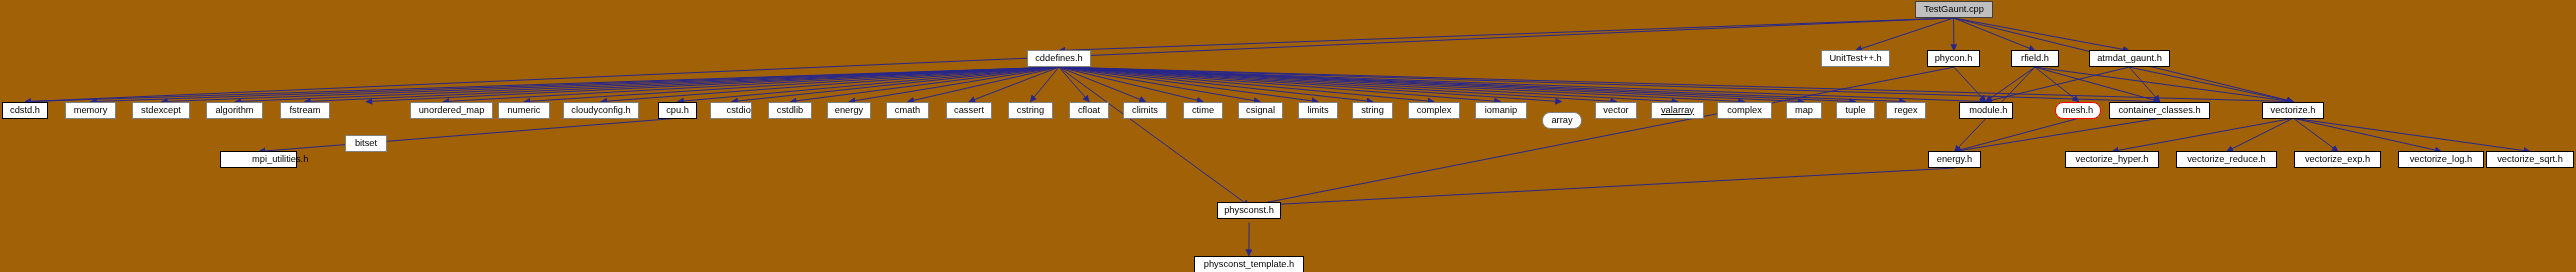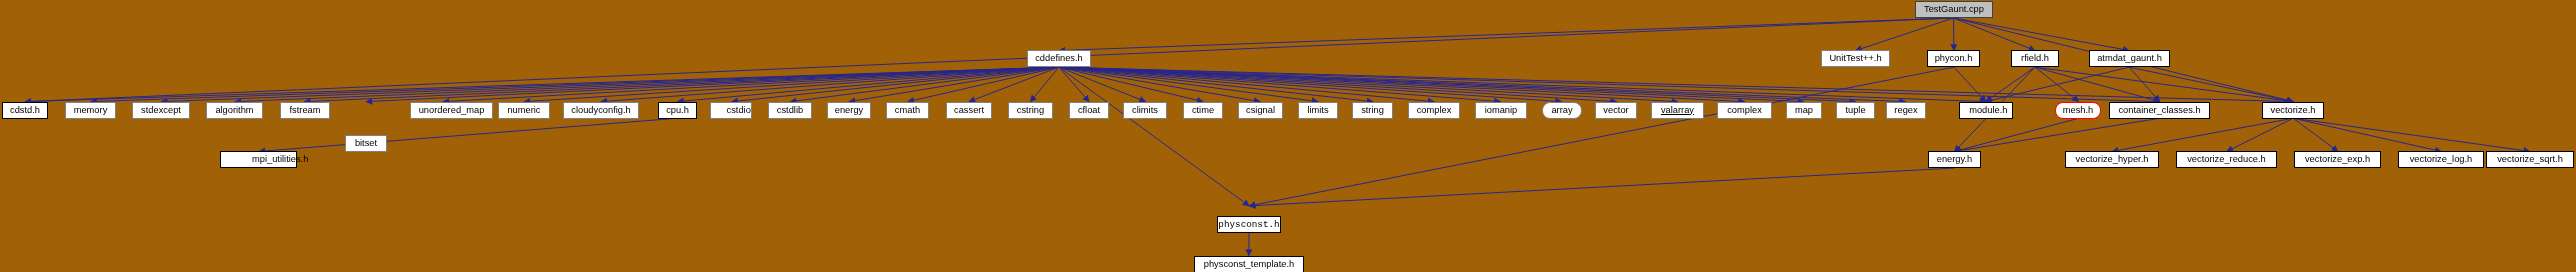--- a/index.html
+++ b/index.html
@@ -212,21 +212,21 @@
       </div>
       <div class="node" style="left: 1352px; top: 102px; width: 41px;">
         <span class="node-label">string</span>
       </div>
       <div class="node" style="left: 1408px; top: 102px; width: 52px;">
         <span class="node-label">complex</span>
       </div>
       <div class="node" style="left: 1475px; top: 102px; width: 52px;">
         <span class="node-label">iomanip</span>
       </div>
-      <div class="node" style="left: 1542px; top: 102px; width: 40px; border-radius: 8px;">
+      <div class="node" style="left: 1542px; top: 112px; width: 40px; border-radius: 8px;">
         <span class="node-label">array</span>
       </div>
       <div class="node" style="left: 1595px; top: 102px; width: 42px;">
         <span class="node-label">vector</span>
       </div>
       <div class="node" style="left: 1651px; top: 102px; width: 53px; text-decoration: underline;">
         <span class="node-label">valarray</span>
       </div>
       <div class="node" style="left: 1717px; top: 102px; width: 55px; align-items: center;">
         <span class="node-label">complex</span>
@@ -266,21 +266,21 @@
       </div>
       <div class="node bold" style="left: 2294px; top: 151px; width: 87px;">
         <span class="node-label">vectorize_exp.h</span>
       </div>
       <div class="node bold" style="left: 2398px; top: 151px; width: 86px;">
         <span class="node-label">vectorize_log.h</span>
       </div>
       <div class="node bold" style="left: 2486px; top: 151px; width: 88px;">
         <span class="node-label">vectorize_sqrt.h</span>
       </div>
-      <div class="node bold" style="left: 1217px; top: 216px; width: 64px; font-family: Liberation Mono, monospace;">
+      <div class="node bold" style="left: 1217px; top: 202px; width: 64px;">
         <span class="node-label">physconst.h</span>
       </div>
       <div class="node bold" style="left: 1194px; top: 256px; width: 110px;">
         <span class="node-label">physconst_template.h</span>
       </div>
     </div>
 </div>
 
 
 </body></html>

